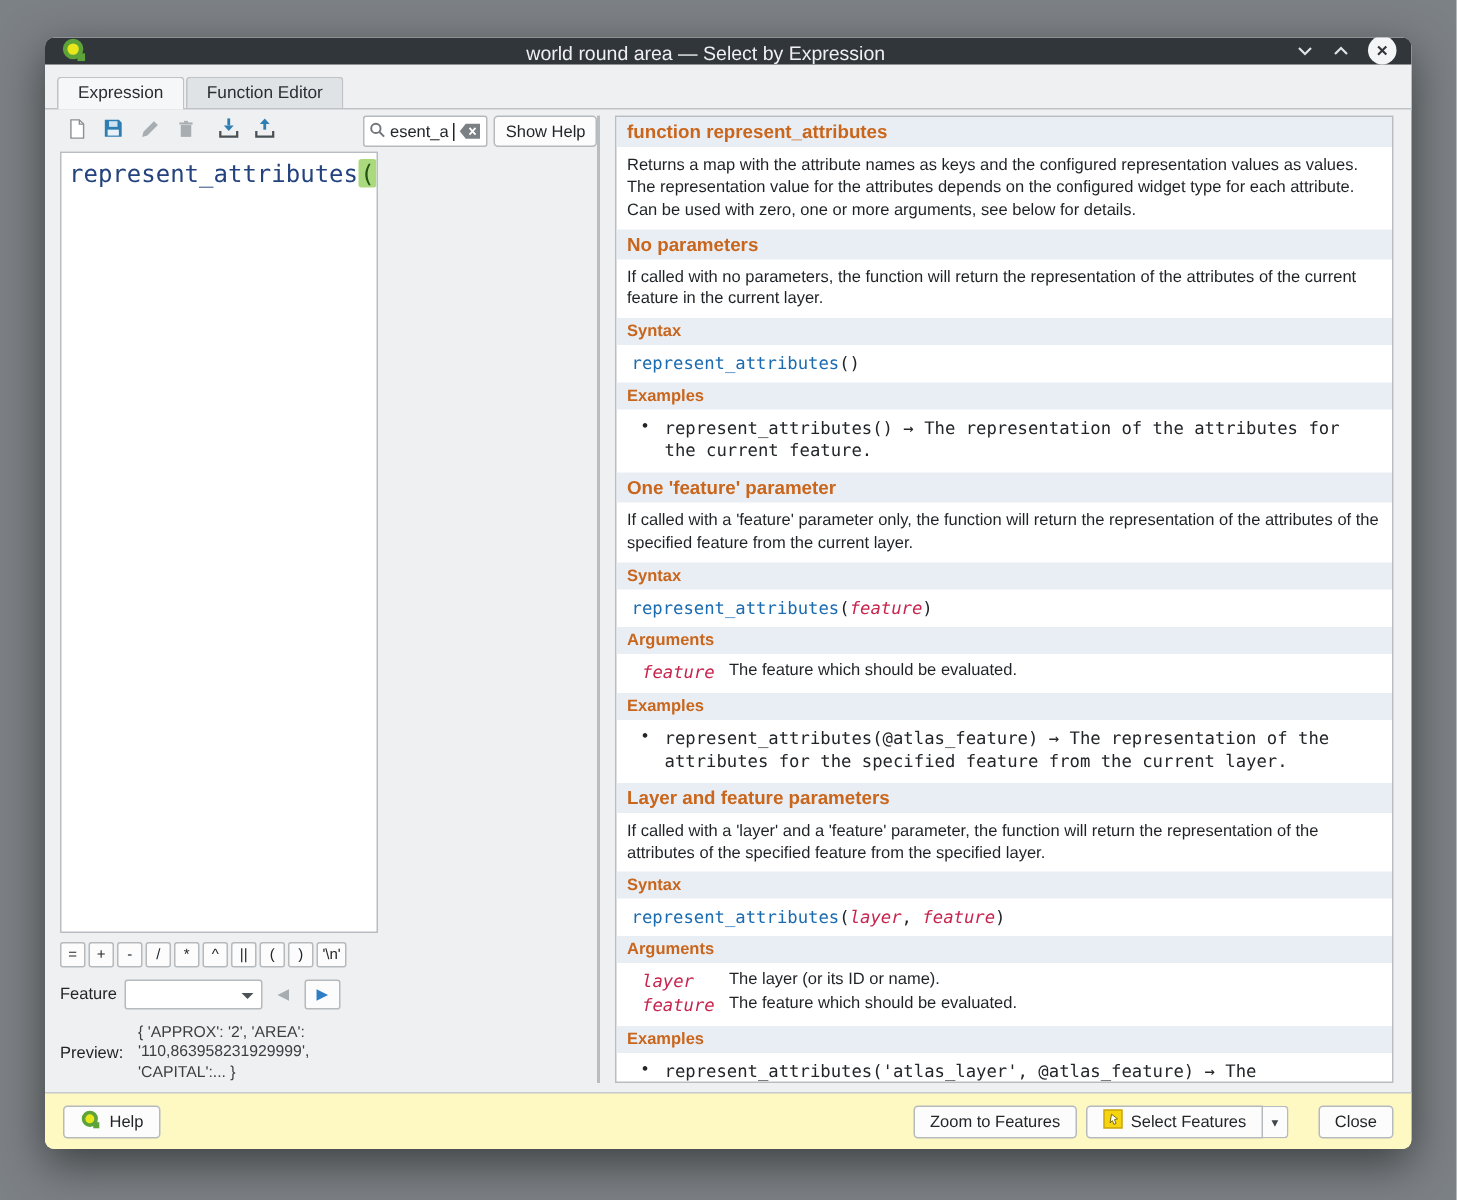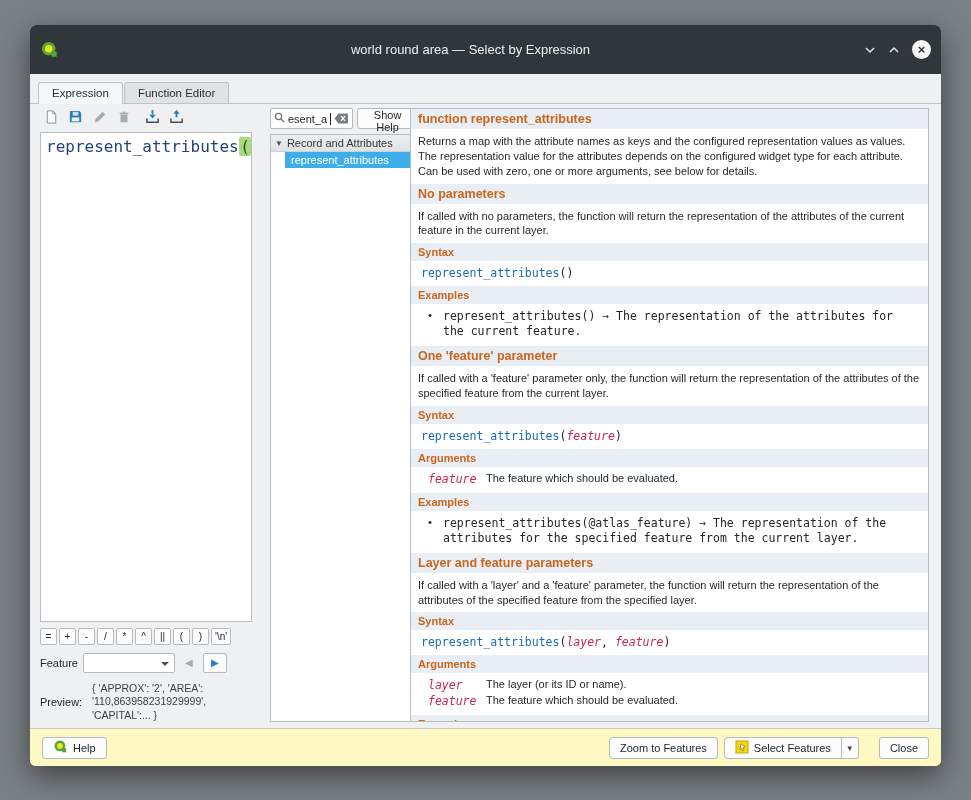--- a/index.html
+++ b/index.html
@@ -13,22 +13,22 @@
     overflow: hidden;
   }
   .window {
     position: absolute; left: 30px; top: 25px; width: 911px; height: 741px;
     background: #eff0f1; border-radius: 6px;
     box-shadow: 0 10px 30px rgba(0,0,0,.5);
     overflow: hidden; display: flex; flex-direction: column;
   }
   
   .titlebar {
-    height: 49px; background: #31363b; color: #eff0f1;
-    display: flex; align-items: center; padding: 0 10px; position: relative; flex: 0 0 auto;
+    height: 18px; background: #31363b; color: #eff0f1;
+    display: flex; align-items: flex-end; padding: 0 10px; position: relative; flex: 0 0 auto;
   }
   .titlebar .title {
     position: absolute; left: 60px; right: 90px; text-align: center;
     font-size: 13px; color: #eff0f1; white-space: nowrap; overflow: hidden;
   }
   .tb-controls { margin-left: auto; display: flex; align-items: center; gap: 12px; z-index: 2; }
   .tb-btn { display: inline-flex; align-items: center; cursor: pointer; }
   .tb-close {
     width: 19px; height: 19px; border-radius: 50%; background: #f4f5f6;
     color: #31363b; display: inline-flex; align-items: center; justify-content: center;
@@ -42,21 +42,21 @@
   }
   .tab {
     padding: 4px 13px 4px 13px; font-size: 11.5px;
     border: 1px solid #bfc3c7; border-bottom: none; border-radius: 3px 3px 0 0;
     background: #e0e3e5; color: #2a2e32; margin-right: 1px; cursor: pointer; position: relative;
   }
   .tab.active { background: #f6f7f8; margin-bottom: -1px; padding-bottom: 5px; z-index: 1; }
   
   .main { position: relative; flex: 1 1 auto; }
   .left-panel  { position: absolute; left: 10px;  top: 4px; bottom: 6px; width: 212px; display: flex; flex-direction: column; }
-  .mid-panel   { position: absolute; left: 240px; top: 4px; bottom: 6px; width: 148px; display: flex; flex-direction: column; }
+  .mid-panel   { position: absolute; left: 212px; top: 4px; bottom: 6px; width: 148px; display: flex; flex-direction: row; }
   .right-panel { position: absolute; left: 380px; right: 12px; top: 4px; bottom: 6px; }
   
   .toolbar { height: 24px; display: flex; align-items: center; gap: 3px; padding: 0 1px 4px 1px; flex: 0 0 auto; }
   .tool-btn {
     width: 21px; height: 21px; display: inline-flex; align-items: center; justify-content: center;
     background: transparent; border: none; border-radius: 2px; cursor: pointer;
   }
   .tool-btn.gap { margin-left: 5px; }
   .editor {
     flex: 1 1 auto; background: #fff; border: 1px solid #b9bdc1;

